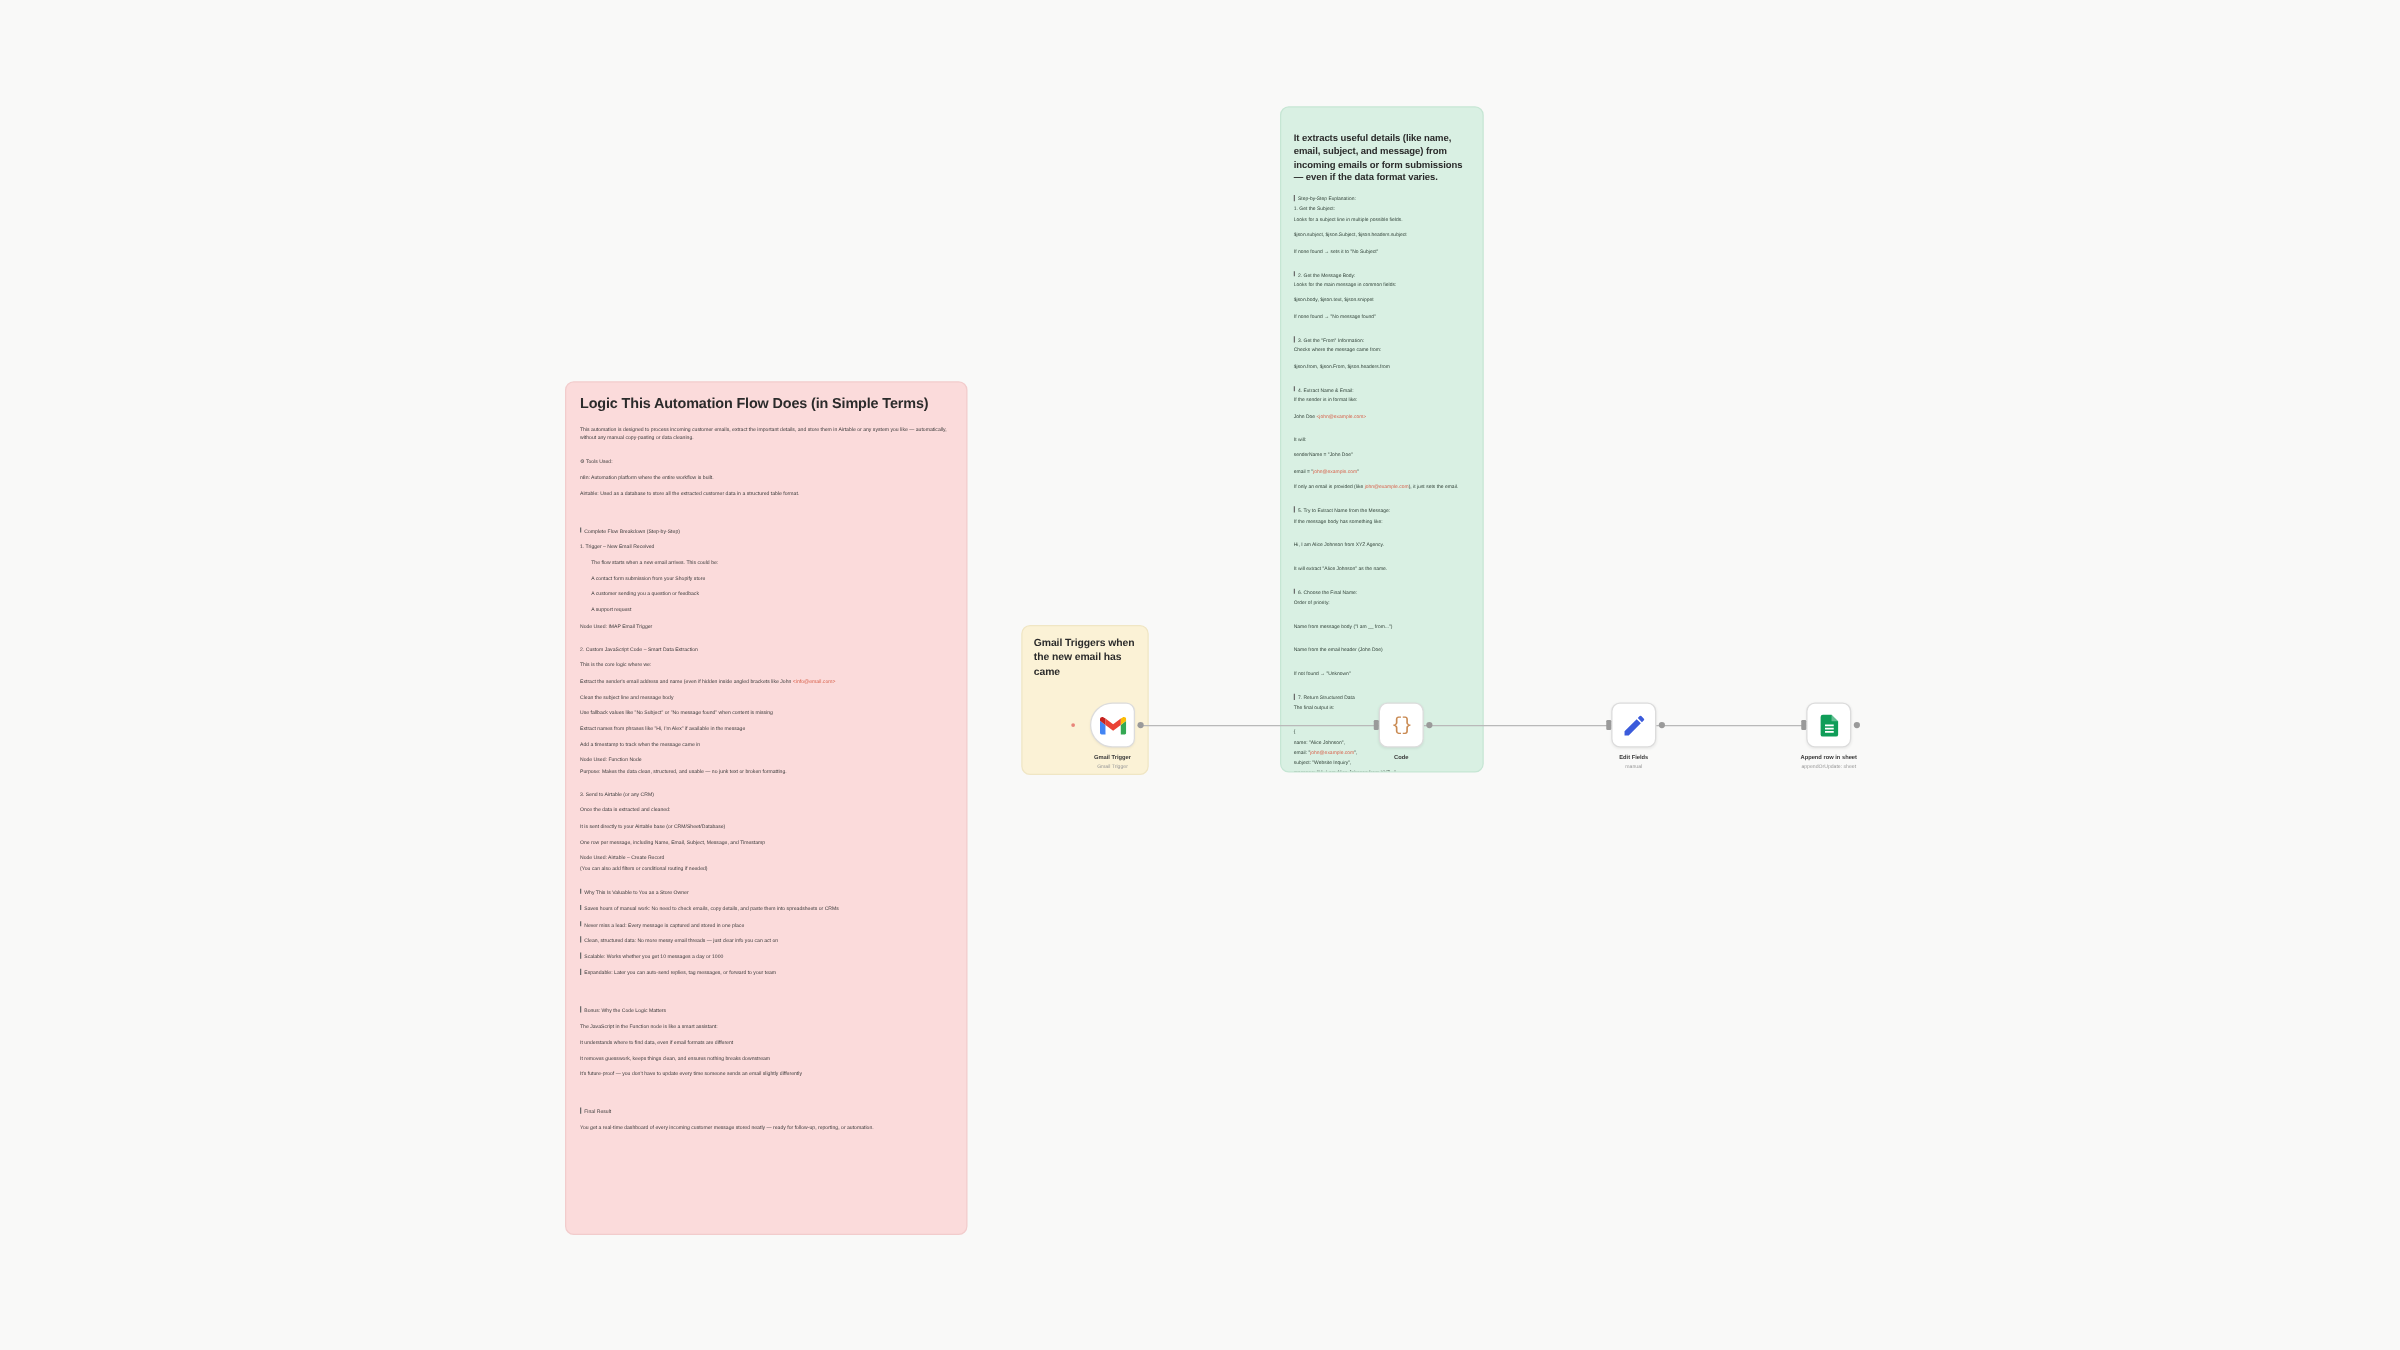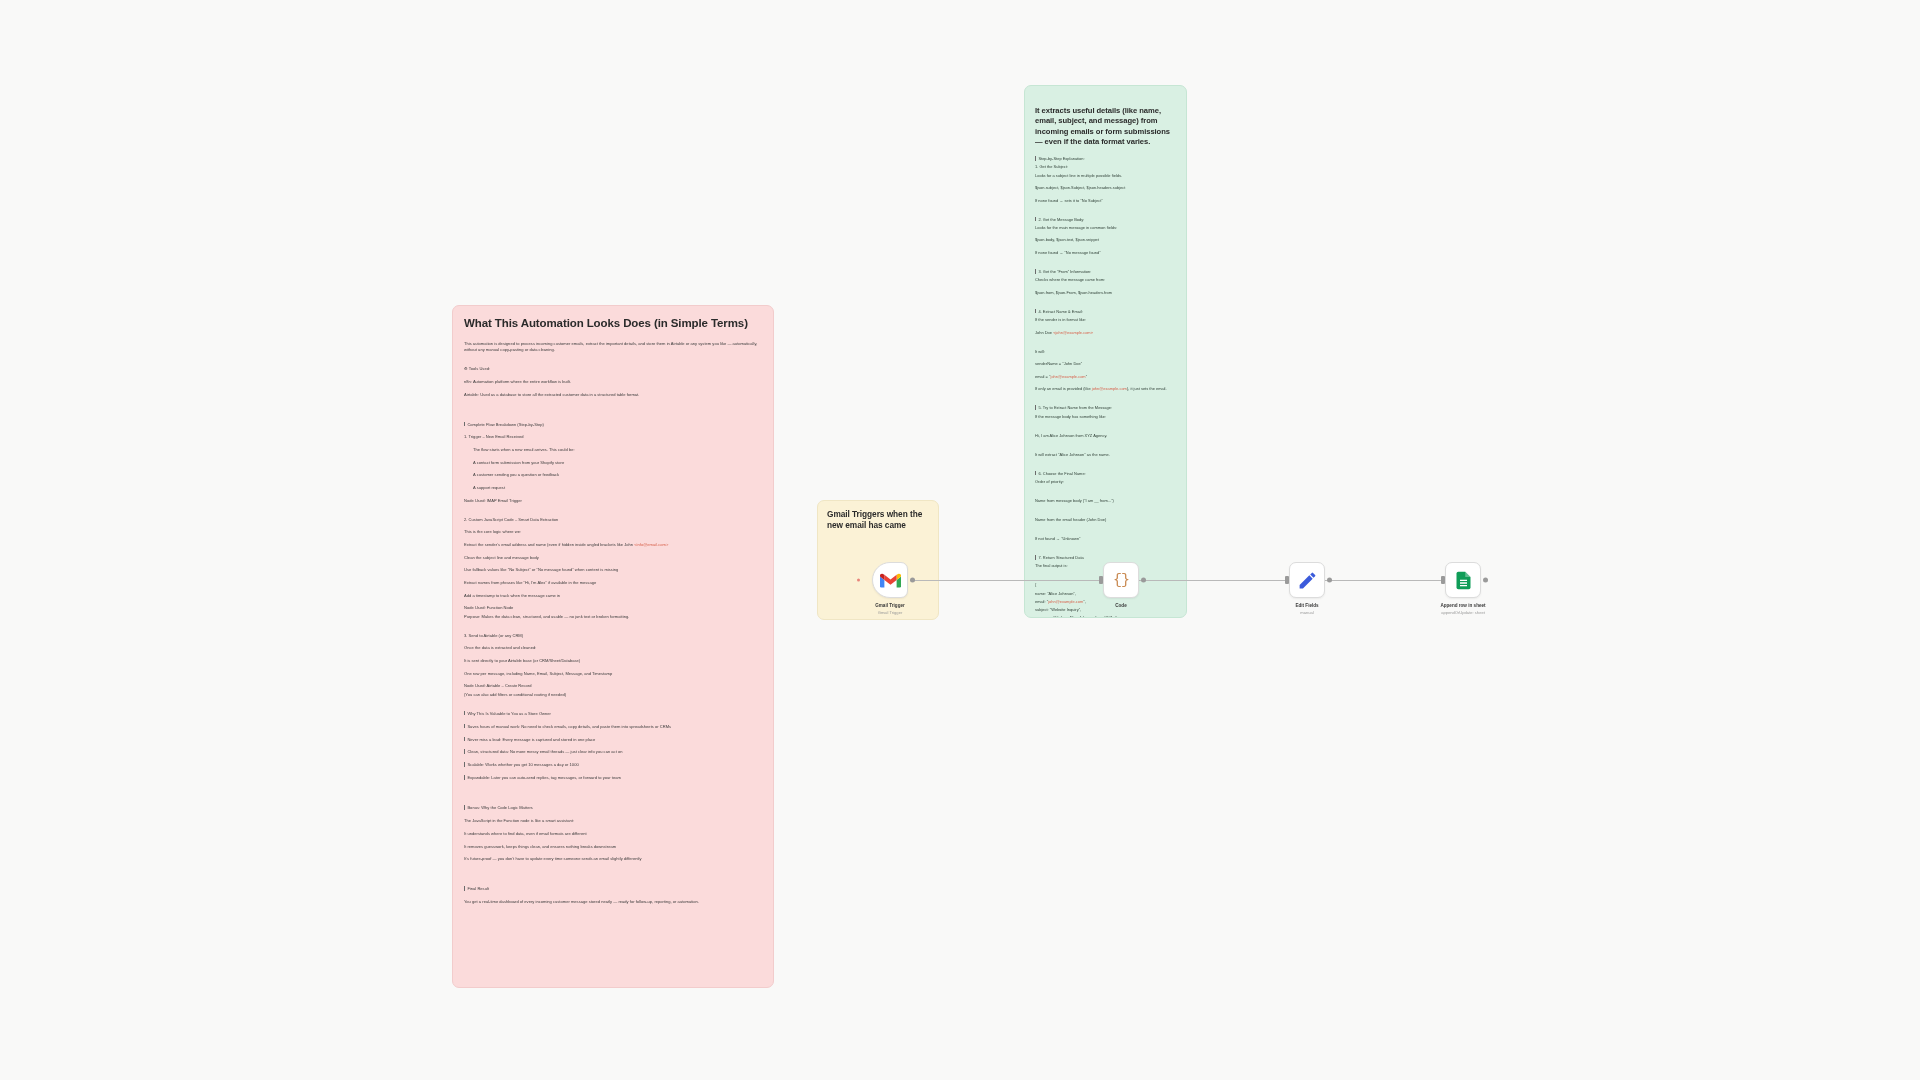--- a/index.html
+++ b/index.html
@@ -23,21 +23,21 @@
   }
   .sticky-pink {
     left: 452px; top: 305px;
     width: 322px; height: 683px;
     background: #fbdbdb;
     border: 1px solid #f2cccc;
     padding: 10px 11px;
   }
   .sticky-yellow {
     left: 817px; top: 500px;
-    width: 122px; height: 120px;
+    width: 102px; height: 120px;
     background: #fbf2d6;
     border: 1px solid #f0e6c4;
     padding: 8px 9px;
   }
   .sticky-green {
     left: 1024px; top: 85px;
     width: 163px; height: 533px;
     background: #d9f0e3;
     border: 1px solid #c6e6d4;
     padding: 20px 10px;
@@ -167,21 +167,21 @@
     color: #c98a52;
     letter-spacing: -1px;
   }
 </style>
 </head>
 <body>
 
 <div id="canvas">
 
   <div class="sticky sticky-pink">
-    <div class="note-h1">What This Automation Looks Does (in Simple Terms)</div>
+    <div class="note-h1">Logic This Automation Flow Does (in Simple Terms)</div>
 
     <div class="p gap">This automation is designed to process incoming customer emails, extract the important details, and store them in Airtable or any system you like — automatically, without any manual copy-pasting or data cleaning.</div>
 
     <div class="p">⚙ Tools Used:</div>
     <div class="p">n8n: Automation platform where the entire workflow is built.</div>
     <div class="p biggap">Airtable: Used as a database to store all the extracted customer data in a structured table format.</div>
 
     <div class="p"><span class="bar"></span><span>Complete Flow Breakdown (Step-by-Step)</span></div>
 
     <div class="p">1. Trigger – New Email Received</div>

